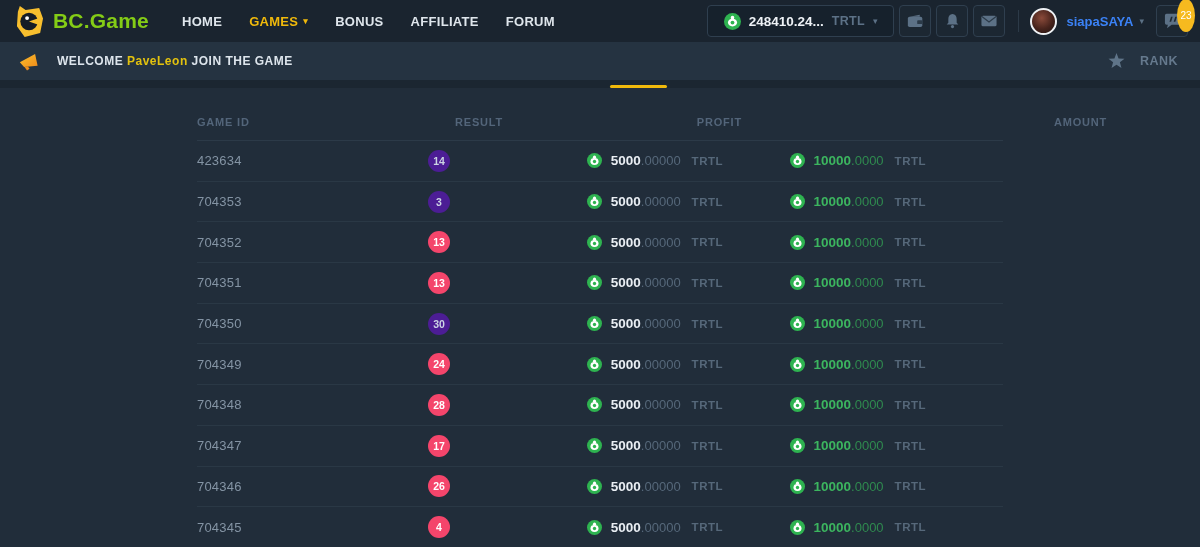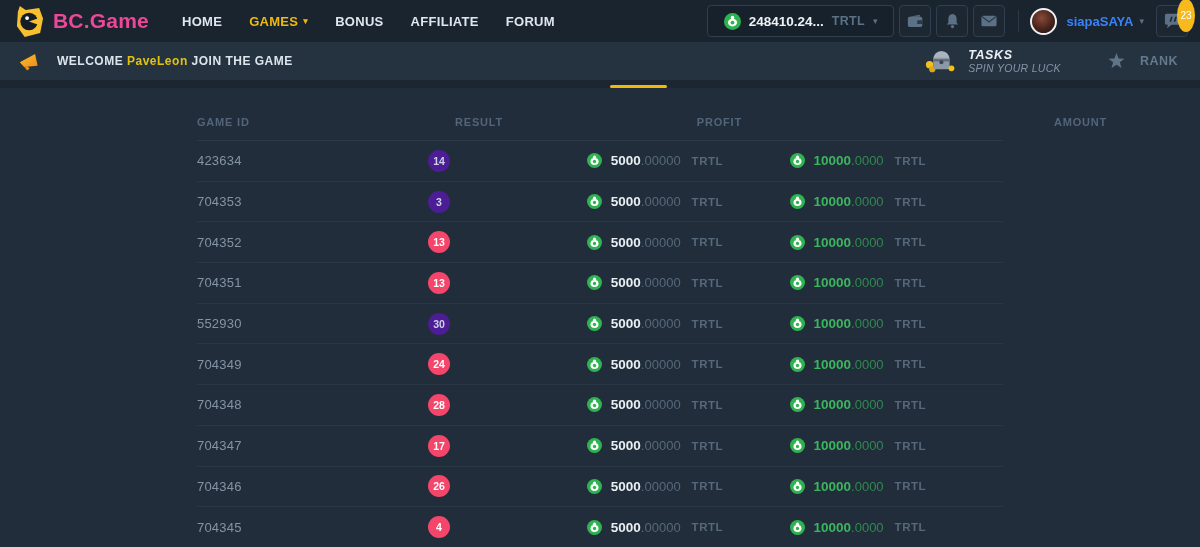--- a/index.html
+++ b/index.html
@@ -8,21 +8,21 @@
     background:#212d3a;
     font-family:"Liberation Sans",sans-serif;
     -webkit-font-smoothing:antialiased;
   }
   
   .topbar{
     position:absolute;top:0;left:0;width:1200px;height:42px;
     background:#1a242f;display:flex;align-items:center;z-index:3;
   }
   .logo{display:flex;align-items:center;padding-left:15px;cursor:pointer;}
-  .brand{color:#ec4899;font-size:21px;font-weight:bold;margin-left:9px;letter-spacing:.2px;}
+  .brand{color:#84cc16;font-size:21px;font-weight:bold;margin-left:9px;letter-spacing:.2px;}
   .nav{display:flex;align-items:center;gap:27px;margin-left:33px;}
   .nav-item{color:#dfe6ec;font-size:13px;font-weight:bold;letter-spacing:.3px;cursor:pointer;display:flex;align-items:center;gap:5px;}
   .nav-item.active{color:#f0b90b;}
   .caret{font-size:9px;color:#f0b90b;line-height:1;}
   .caret.grey{color:#5c7186;}
   .top-right{margin-left:auto;display:flex;align-items:center;margin-right:12px;}
   .balance-pill{
     height:30px;border:1px solid #2f3f4f;border-radius:4px;background:#16212c;
     display:flex;align-items:center;padding:0 16px;gap:8px;cursor:pointer;
   }
@@ -200,37 +200,20 @@
       </svg>
     </span>
     <span class="welcome-text">
       <span>WELCOME</span>
       <span class="welcome-user">PaveLeon</span>
       <span>JOIN THE GAME</span>
     </span>
   </div>
 
   <div class="banner-right">
-    <div class="tasks-block">
-      <span style="display:flex;">
-        <svg width="31" height="24" viewBox="0 0 34 26">
-          <circle cx="5" cy="17" r="4" fill="#f3c11c"></circle>
-          <circle cx="8" cy="22" r="3.4" fill="#e0a90f"></circle>
-          <path d="M9 11 Q10 2.5 18 2 Q26 2.5 27 11 Z" fill="#aab4bf"></path>
-          <rect x="9" y="9.5" width="18" height="12.5" rx="2" fill="#8d98a5"></rect>
-          <rect x="9" y="11" width="18" height="2.4" fill="#5c6a77"></rect>
-          <circle cx="18" cy="14.5" r="2.2" fill="#394552"></circle>
-          <circle cx="29" cy="21" r="3.2" fill="#f3c11c"></circle>
-        </svg>
-      </span>
-      <span class="tasks-text">
-        <span class="tasks-title">TASKS</span>
-        <span class="tasks-sub">SPIN YOUR LUCK</span>
-      </span>
-    </div>
     <div class="rank-block">
       <span style="display:flex;">
         <svg width="17" height="16" viewBox="0 0 18 17">
           <polygon points="9,0 11.2,5.8 17.5,6 12.6,9.9 14.3,16 9,12.4 3.7,16 5.4,9.9 0.5,6 6.8,5.8" fill="#5f7488"></polygon>
         </svg>
       </span>
       <span class="rank-label">RANK</span>
     </div>
   </div>
 </div>
@@ -373,21 +356,21 @@
           <circle cx="8" cy="9" r="1.8" fill="#2eb350"></circle>
         </svg>
       </span>
       <span class="num-int">10000</span>
           <span class="num-frac">.0000</span>
       <span class="cur">TRTL</span>
     </div>
   </div>
 
   <div class="trow">
-    <div class="td td-id">552930</div>
+    <div class="td td-id">704350</div>
     <div class="td td-result">
       <span class="badge navy">30</span>
     </div>
     <div class="td td-amount">
       <span class="coin">
         <svg width="15" height="15" viewBox="0 0 16 16">
           <circle cx="8" cy="8" r="8" fill="#2eb350"></circle>
           <ellipse cx="8" cy="9" rx="4.3" ry="3.7" fill="#ffffff"></ellipse>
           <circle cx="8" cy="4.4" r="1.7" fill="#ffffff"></circle>
           <circle cx="8" cy="9" r="1.8" fill="#2eb350"></circle>

